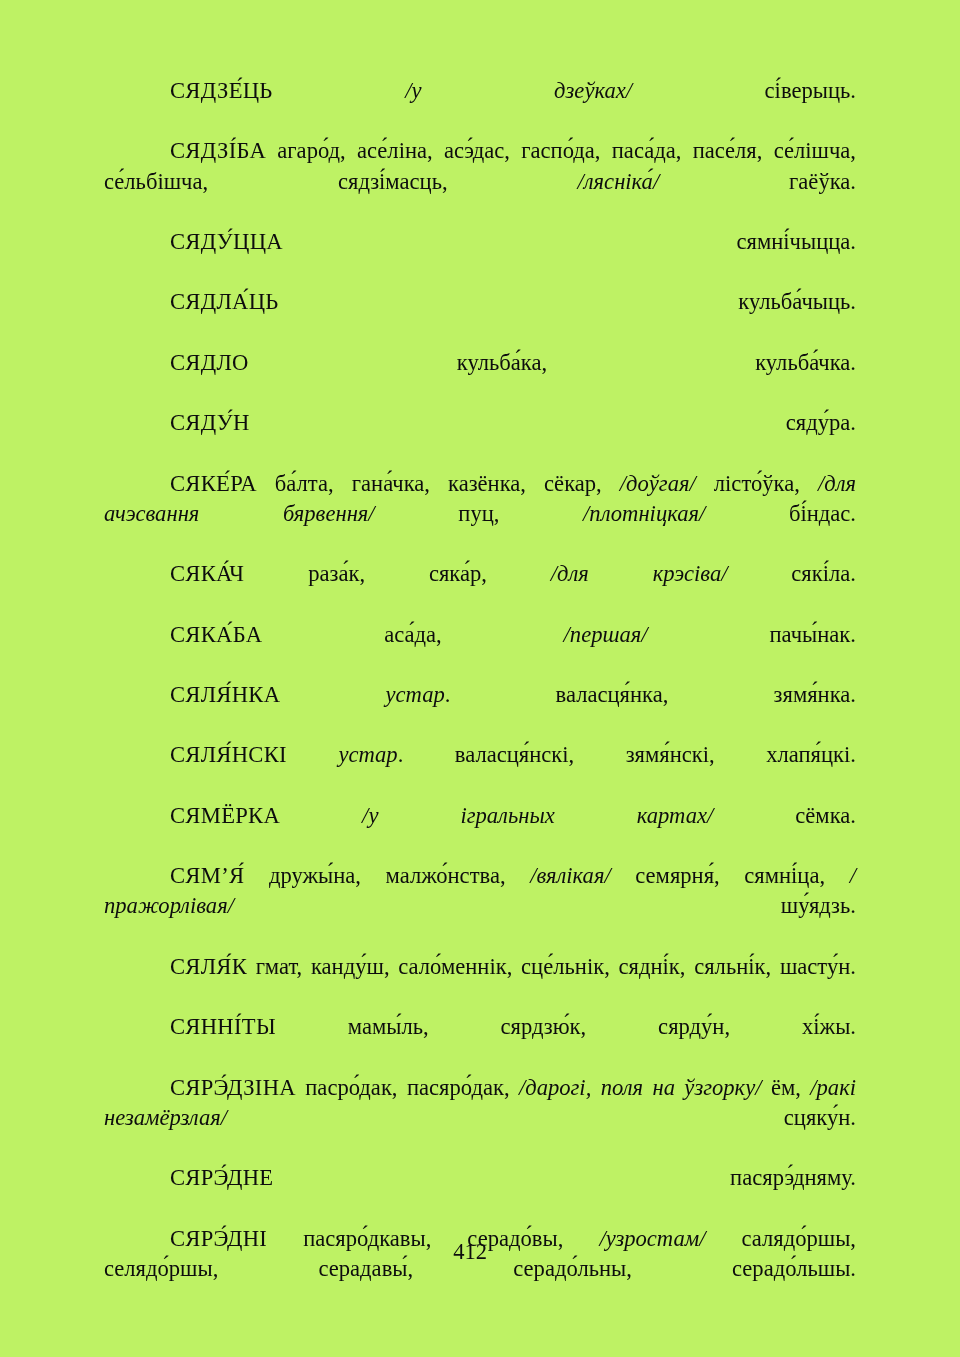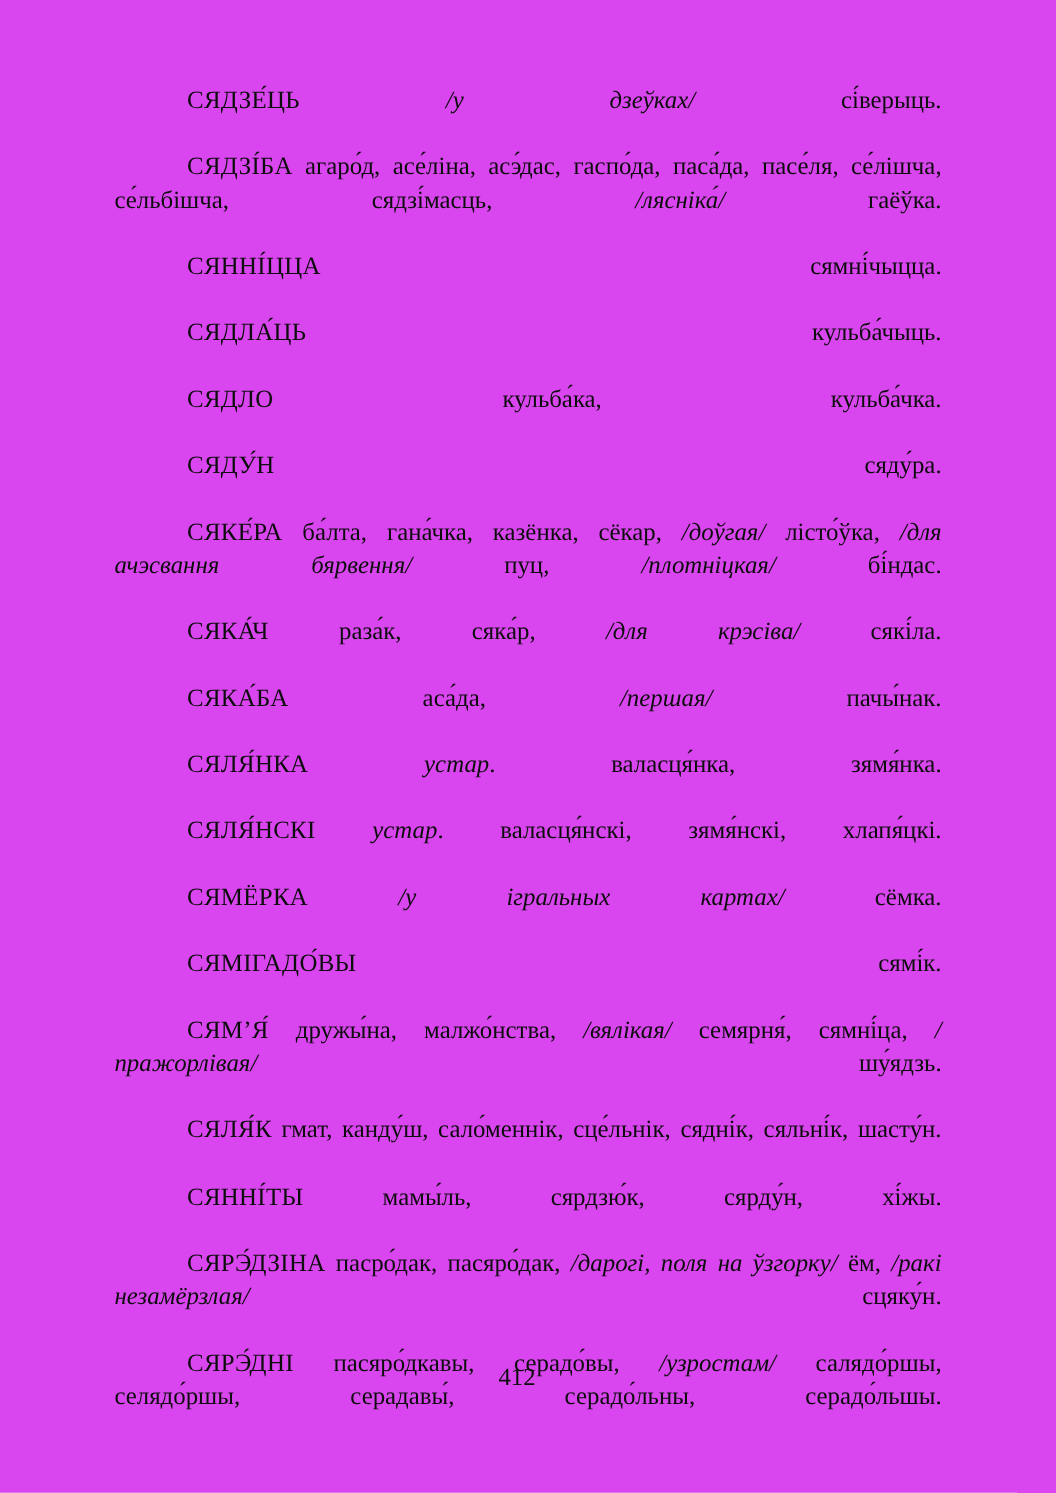--- a/index.html
+++ b/index.html
@@ -17,21 +17,21 @@
     color: #0d0d0d;
     -webkit-font-smoothing: antialiased;
   }
 
   #page {
     position: absolute;
     left: 0;
     top: 0;
     width: 960px;
     height: 1357px;
-    background: #d946ef;
+    background: #bef264;
   }
 
   #text-column {
     position: absolute;
     left: 104px;
     top: 76px;
     width: 752px;
   }
 
   .entry {
@@ -73,33 +73,33 @@
   }
 </style>
 </head>
 <body>
 
 <div id="page">
 
   <div id="text-column">
       <p class="entry"><span class="hw">СЯДЗЕ́ЦЬ</span><span> </span><span class="it">/у дзеўках/</span><span> сі́верыць.</span></p>
       <p class="entry"><span class="hw">СЯДЗІ́БА</span><span> агаро́д, асе́ліна, асэ́дас, гаспо́да, паса́да, пасе́ля, се́лішча, се́льбішча, сядзі́масць, </span><span class="it">/лясніка́/</span><span> гаёўка.</span></p>
-      <p class="entry"><span class="hw">СЯННІ́ЦЦА</span><span> сямні́чыцца.</span></p>
+      <p class="entry"><span class="hw">СЯДУ́ЦЦА</span><span> сямні́чыцца.</span></p>
       <p class="entry"><span class="hw">СЯДЛА́ЦЬ</span><span> кульба́чыць.</span></p>
       <p class="entry"><span class="hw">СЯДЛО</span><span> кульба́ка, кульба́чка.</span></p>
       <p class="entry"><span class="hw">СЯДУ́Н</span><span> сяду́ра.</span></p>
       <p class="entry"><span class="hw">СЯКЕ́РА</span><span> ба́лта, гана́чка, казёнка, сёкар, </span><span class="it">/доўгая/</span><span> лісто́ўка, </span><span class="it">/для ачэсвання бярвення/</span><span> пуц, </span><span class="it">/плотніцкая/</span><span> бі́ндас.</span></p>
       <p class="entry"><span class="hw">СЯКА́Ч</span><span> раза́к, сяка́р, </span><span class="it">/для крэсіва/</span><span> сякі́ла.</span></p>
       <p class="entry"><span class="hw">СЯКА́БА</span><span> аса́да, </span><span class="it">/першая/</span><span> пачы́нак.</span></p>
       <p class="entry"><span class="hw">СЯЛЯ́НКА</span><span> </span><span class="it">устар</span><span>. валасця́нка, зямя́нка.</span></p>
       <p class="entry"><span class="hw">СЯЛЯ́НСКІ</span><span> </span><span class="it">устар</span><span>. валасця́нскі, зямя́нскі, хлапя́цкі.</span></p>
       <p class="entry"><span class="hw">СЯМЁРКА</span><span> </span><span class="it">/у ігральных картах/</span><span> сёмка.</span></p>
-      <p class="entry"><span class="hw">СЯМІГАДО́ВЫ</span><span> сямі́к.</span></p>
       <p class="entry"><span class="hw">СЯМ’Я́</span><span> дружы́на, малжо́нства, </span><span class="it">/вялікая/</span><span> семярня́, сямні́ца, </span><span class="it">/пражорлівая/</span><span> шу́ядзь.</span></p>
       <p class="entry"><span class="hw">СЯЛЯ́К</span><span> гмат, канду́ш, сало́меннік, сце́льнік, сядні́к, сяльні́к, шасту́н.</span></p>
       <p class="entry"><span class="hw">СЯННІ́ТЫ</span><span> мамы́ль, сярдзю́к, сярду́н, хі́жы.</span></p>
       <p class="entry"><span class="hw">СЯРЭ́ДЗІНА</span><span> пасро́дак, пасяро́дак, </span><span class="it">/дарогі, поля на ўзгорку/</span><span> ём, </span><span class="it">/ракі незамёрзлая/</span><span> сцяку́н.</span></p>
+      <p class="entry"><span class="hw">СЯРЭ́ДНЕ</span><span> пасярэ́дняму.</span></p>
       <p class="entry"><span class="hw">СЯРЭ́ДНІ</span><span> пасяро́дкавы, серадо́вы, </span><span class="it">/узростам/</span><span> салядо́ршы, селядо́ршы, серадавы́, серадо́льны, серадо́льшы.</span></p>
     </div>
 
   <div id="page-number">412</div>
 
 </div>
 
 </body></html>

